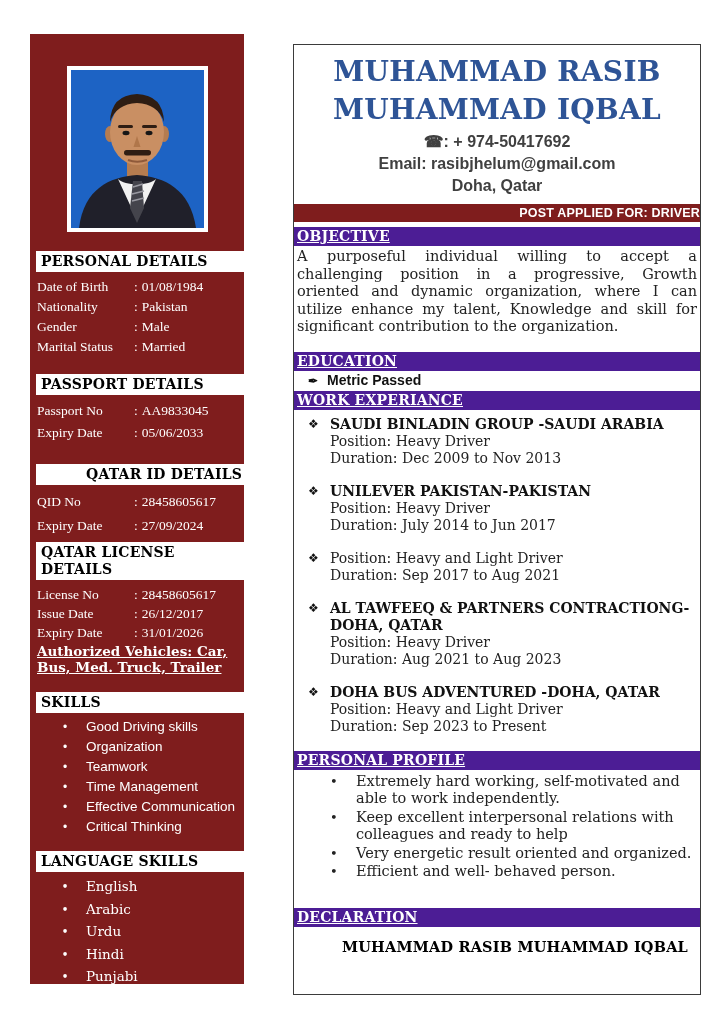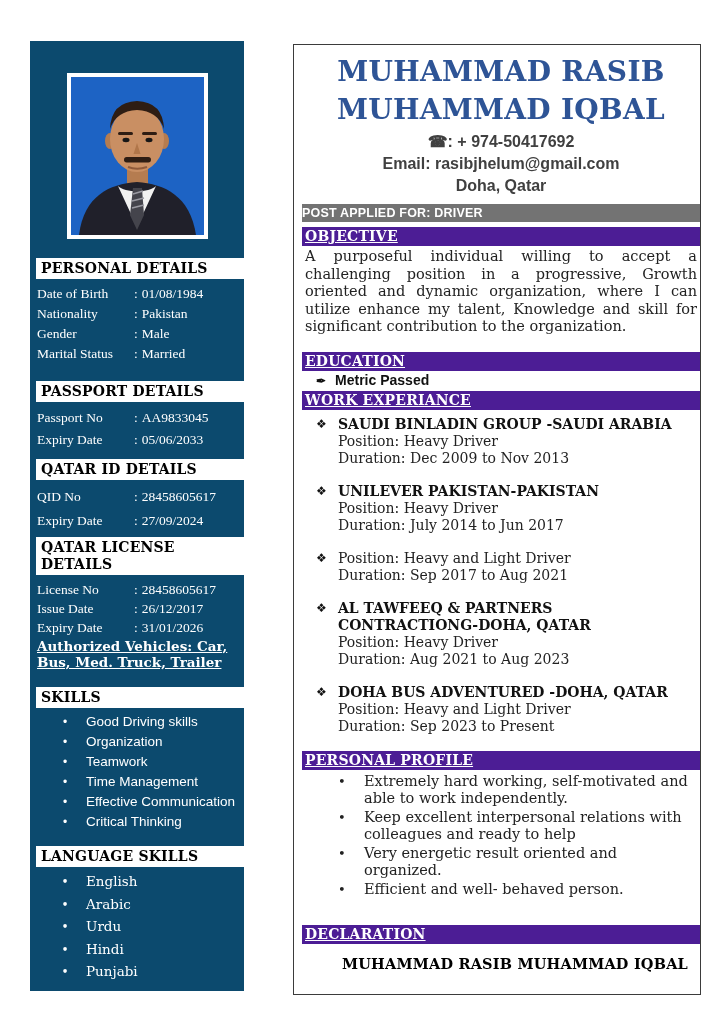--- a/index.html
+++ b/index.html
@@ -5,22 +5,22 @@
   html,body{margin:0;padding:0;}
   body{
     width:724px;height:1024px;background:#ffffff;position:relative;
     font-family:"DejaVu Serif",serif;color:#1a1a1a;
     -webkit-font-smoothing:antialiased;
   }
   .page{position:absolute;inset:0;background:#fff;overflow:hidden;}
 
   
   .sidebar{
-    position:absolute;left:30px;top:41px;width:214px;height:950px;
-    background:#0c4a6e;box-sizing:border-box;
+    position:absolute;left:30px;top:34px;width:214px;height:950px;
+    background:#7f1d1d;box-sizing:border-box;
   }
   .photo-frame{
     width:133px;height:158px;border:4px solid #ffffff;
     margin:32px auto 0 auto;background:#1d63c4;overflow:hidden;
   }
   .sbar{
     background:#ffffff;color:#000000;font-weight:bold;font-size:14px;
     line-height:17px;margin-left:6px;padding:2px 2px 2px 5px;
     letter-spacing:.2px;
   }
@@ -38,34 +38,34 @@
   }
   .slist{padding:4px 0 0 0;color:#ffffff;}
   .slist .li{display:flex;align-items:baseline;}
   .slist .b{width:14px;flex:none;text-align:center;margin-left:28px;margin-right:14px;font-size:12px;}
   .skills .li{line-height:20px;font-family:"Liberation Sans",sans-serif;font-size:13.5px;}
   .langs  .li{line-height:21.5px;font-size:13.5px;}
 
   
   .main{
     position:absolute;left:293px;top:44px;width:408px;height:951px;
-    background:#ffffff;border:1px solid #3b3b3b;box-sizing:border-box;padding-left:8px;
+    background:#ffffff;border:1px solid #3b3b3b;box-sizing:border-box;
   }
   .name{
     margin-top:8px;text-align:center;color:#2e5496;font-weight:bold;
     font-size:28px;line-height:38px;letter-spacing:.3px;
   }
   .contact{
     margin-top:2px;text-align:center;font-family:"Liberation Sans",sans-serif;
     font-weight:bold;font-size:16px;line-height:22px;color:#404040;
   }
   .redbanner{
-    margin-top:7px;height:18px;background:#737373;color:#ffffff;
+    margin-top:7px;height:18px;background:#7f1d1d;color:#ffffff;
     font-family:"Liberation Sans",sans-serif;font-weight:bold;font-size:12.5px;
-    text-align:left;line-height:18px;letter-spacing:.2px;
+    text-align:right;line-height:18px;letter-spacing:.2px;
   }
   .mbar{
     background:#4c1d95;color:#ffffff;font-weight:bold;font-size:14px;
     line-height:17px;padding:1px 2px 1px 3px;letter-spacing:.2px;
   }
   .mbar span{text-decoration:underline;}
   .objective-text,.decl-text{
     font-size:14.5px;line-height:17.5px;text-align:justify;
     padding:2px 3px 0 3px;color:#222;
   }
@@ -86,21 +86,21 @@
     margin-top:11px;text-align:right;padding-right:12px;
     font-weight:bold;font-size:14.5px;color:#000;letter-spacing:.2px;
   }
   .mt-obj{margin-top:5px;}
   .mt-edu{margin-top:16px;}
   .mt-work{margin-top:1px;}
   .mt-profile{margin-top:2px;}
   .mt-decl{margin-top:27px;}
   .mt-personal{margin-top:19px;}
   .mt-passport{margin-top:17px;}
-  .mt-qid{margin-top:8px;}
+  .mt-qid{margin-top:20px;text-align:right;}
   .mt-lic{margin-top:4px;}
   .mt-skills{margin-top:17px;}
   .mt-langs{margin-top:14px;}
 </style>
 </head>
 <body>
 
 <div class="page">
 
   <div class="sidebar">

